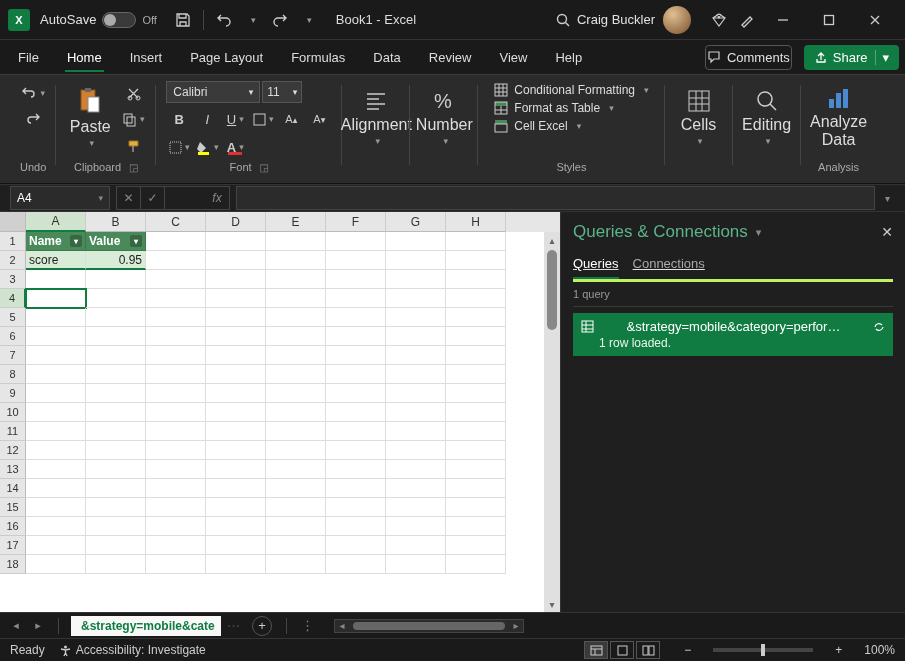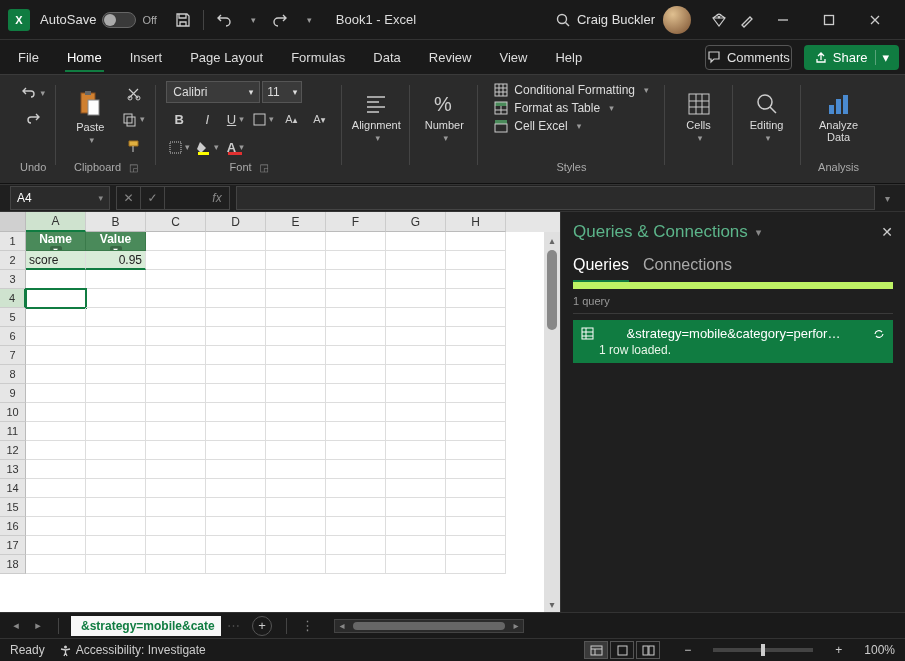--- a/index.html
+++ b/index.html
@@ -26,21 +26,21 @@
 .share-btn { background: #107c41; color: #fff; border-radius: 4px; padding: 5px 10px; display: flex; align-items: center; gap: 6px; }
 .share-chev { border-left: 1px solid rgba(255,255,255,.3); padding-left: 6px; margin-left: 2px; }
 
 .ribbon { height: 110px; background: #2b2b2b; border-top: 1px solid #3a3a3a; border-bottom: 1px solid #111; display: flex; padding: 6px 10px 0; gap: 0; }
 .group { display: flex; flex-direction: column; align-items: center; padding: 0 10px; position: relative; }
 .group::after { content: ""; position: absolute; right: 0; top: 4px; bottom: 18px; width: 1px; background: #444; }
 .group:last-child::after { display: none; }
 .group-body { display: flex; align-items: flex-start; gap: 6px; height: 78px; }
 .group-label { font-size: 11px; color: #aaa; margin-top: 2px; display: flex; align-items: center; gap: 4px; }
 .bigbtn { display: flex; flex-direction: column; align-items: center; justify-content: center; width: 48px; height: 72px; gap: 2px; border-radius: 3px; }
-.biglabel { font-size: 11px; color: #ddd; }
+.biglabel { font-size: 16px; color: #ddd; }
 .mini { width: 26px; height: 24px; display: flex; align-items: center; justify-content: center; border-radius: 3px; color: #ccc; font-size: 13px;}
 .mini-col { display: flex; flex-direction: column; gap: 2px; }
 .mini-row { display: flex; gap: 2px; }
 .font-sel { background: #3a3a3a; border: 1px solid #555; height: 22px; width: 94px; padding: 0 6px; color: #ddd; display: flex; align-items: center; justify-content: space-between; font-size: 12px; }
 .size-sel { background: #3a3a3a; border: 1px solid #555; height: 22px; width: 40px; padding: 0 4px; color: #ddd; display: flex; align-items: center; justify-content: space-between; font-size: 12px; }
 .styles-list { display: flex; flex-direction: column; gap: 4px; padding: 2px 6px; }
 .style-item { display: flex; align-items: center; gap: 6px; color: #ddd; font-size: 12px; white-space: nowrap; }
 .chev::after { content: "▾"; font-size: 9px; margin-left: 3px; color: #999; }
 .launcher { font-size: 10px; color: #888; margin-left: 4px; }
 
@@ -55,36 +55,36 @@
 .sheet-area { width: 560px; display: flex; flex-direction: column; background: #fff; position: relative; }
 .col-headers { display: flex; height: 20px; background: #e6e6e6; }
 .corner { width: 26px; height: 20px; background: #d0d0d0; border-right: 1px solid #bbb; border-bottom: 1px solid #bbb; }
 .colh { width: 60px; height: 20px; background: #e6e6e6; border-right: 1px solid #ccc; border-bottom: 1px solid #bbb; display: flex; align-items: center; justify-content: center; font-size: 12px; color: #333; }
 .colh.sel { background: #cfe3cf; border-bottom: 2px solid #107c41; }
 .rows { flex: 1; overflow: hidden; }
 .row { display: flex; height: 19px; }
 .rowh { width: 26px; background: #e6e6e6; border-right: 1px solid #bbb; border-bottom: 1px solid #ccc; display: flex; align-items: center; justify-content: center; font-size: 11px; color: #333; }
 .rowh.sel { background: #cfe3cf; border-right: 2px solid #107c41; }
 .cell { width: 60px; height: 19px; border-right: 1px solid #ddd; border-bottom: 1px solid #ddd; font-size: 12px; color: #222; padding: 0 3px; display: flex; align-items: center; overflow: hidden; white-space: nowrap; }
-.cell.thead { background: #4a8a5a; color: #fff; font-weight: 600; justify-content: space-between; border-right-color: #3a7a4a; border-bottom-color: #3a7a4a; flex-direction: column; }
+.cell.thead { background: #4a8a5a; color: #fff; font-weight: 600; justify-content: space-between; border-right-color: #3a7a4a; border-bottom-color: #3a7a4a; }
 .cell.tbody { background: #d8ecd8; }
 .cell.tbody.r { justify-content: flex-end; }
 .cell.active { outline: 2px solid #107c41; outline-offset: -1px; background: #fff; }
 .cell.tend { border-bottom: 2px solid #107c41; }
 .filter-chip { width: 12px; height: 12px; background: rgba(0,0,0,.25); border-radius: 2px; display: flex; align-items: center; justify-content: center; }
 .filter-chip::after { content: "▾"; font-size: 8px; color: #fff; }
 .vscroll { position: absolute; right: 0; top: 20px; bottom: 0; width: 16px; background: #e0e0e0; display: flex; flex-direction: column; }
 .vscroll .arr { height: 16px; display: flex; align-items: center; justify-content: center; color: #666; font-size: 10px; }
 .vscroll .track { flex: 1; position: relative; }
 .vscroll .thumb { position: absolute; left: 3px; right: 3px; top: 2px; height: 80px; background: #888; border-radius: 5px; }
 
 .side-pane { flex: 1; background: #1f1f1f; border-left: 1px solid #333; padding: 10px 12px; display: flex; flex-direction: column; }
 .pane-title { color: #5cb58a; font-size: 17px; margin-bottom: 10px; display: flex; align-items: center; }
 .pane-close { margin-left: auto; color: #ccc; font-size: 14px; }
-.pane-tabs { display: flex; gap: 14px; border-bottom: 7px solid #bef264; font-size: 16px; }
+.pane-tabs { display: flex; gap: 14px; border-bottom: 3px solid #bef264; font-size: 13px; text-decoration: underline; }
 .pane-tab { padding: 4px 0 6px; color: #aaa; }
 .pane-tab.active { color: #fff; border-bottom: 2px solid #107c41; }
 .pane-sub { font-size: 11px; color: #999; padding: 6px 0; border-bottom: 1px solid #3a3a3a; }
 .query-item { background: #107c41; margin-top: 6px; padding: 6px 8px; color: #fff; }
 .query-head { display: flex; align-items: center; gap: 6px; font-size: 13px; }
 .query-name { flex: 1; overflow: hidden; text-overflow: ellipsis; white-space: nowrap; text-align: center; }
 .query-sub { font-size: 12px; margin-left: 18px; margin-top: 2px; color: #e8f5e8; }
 
 .sheet-tabs { height: 26px; background: #1a1a1a; display: flex; align-items: center; border-top: 1px solid #333; padding-left: 8px; gap: 6px; }
 .nav-arr { width: 16px; height: 16px; color: #888; display: flex; align-items: center; justify-content: center; font-size: 11px; }

